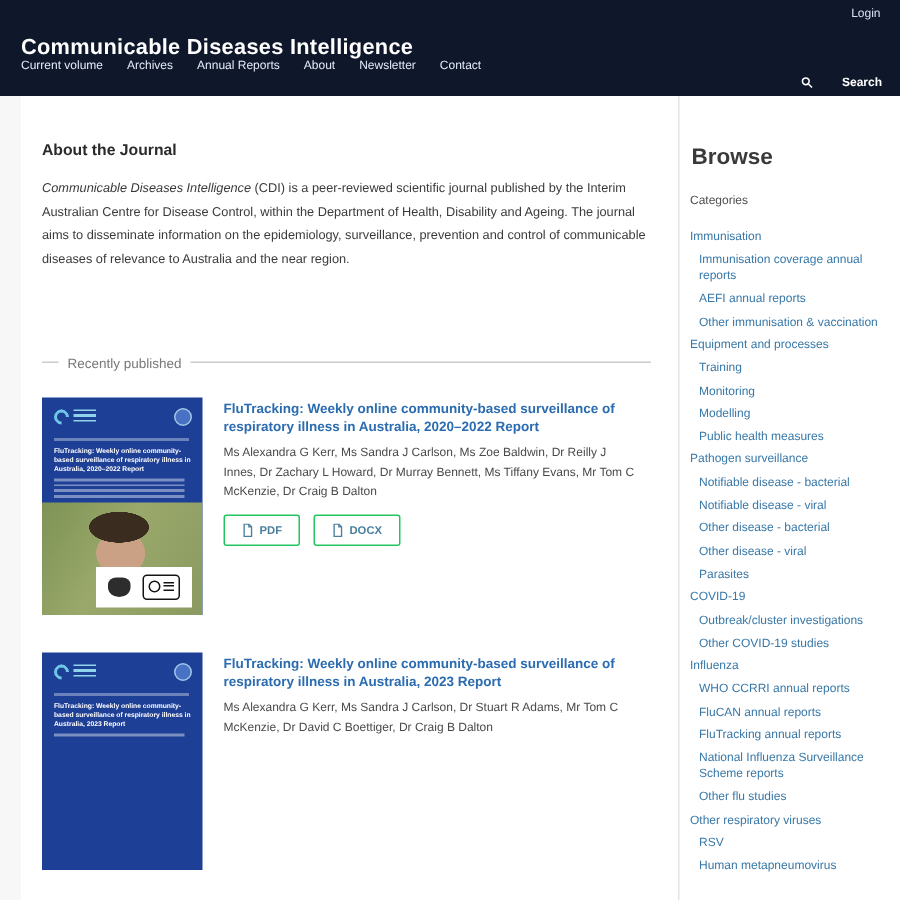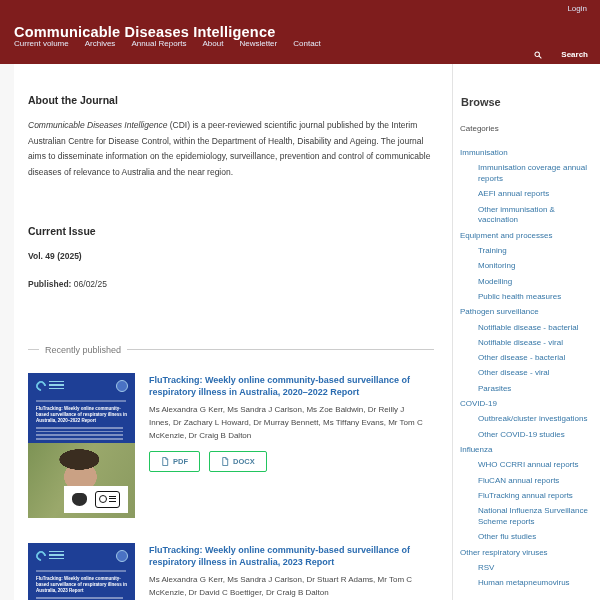--- a/index.html
+++ b/index.html
@@ -6,21 +6,21 @@
   html,body { margin:0; padding:0; }
   body {
     width:600px; height:600px; overflow:hidden;
     background:#f7f7f7;
     font-family:"Liberation Sans", sans-serif;
     -webkit-font-smoothing:antialiased;
   }
   a { text-decoration:none; }
 
   
-  .site-header { position:relative; height:64px; background:#7f1d1d; color:#fff; }
+  .site-header { position:relative; height:64px; background:#0f172a; color:#fff; }
   .login-link { position:absolute; top:4px; right:13px; font-size:8px; color:#d9e1f3; }
   .brand-title { position:absolute; top:24px; left:14px; font-size:14.5px; font-weight:bold; color:#fff; letter-spacing:.2px; }
   .main-nav { position:absolute; bottom:16px; left:14px; display:flex; gap:16px; }
   .main-nav a { font-size:8px; color:#e4eaf8; }
   .search-btn { position:absolute; bottom:5px; right:12px; display:flex; align-items:center; gap:19px; font-size:8px; font-weight:bold; color:#fff; cursor:pointer;text-align:center; }
 
   
   .page { margin-left:14px; background:#fff; display:flex; min-height:536px; }
   .main-col { width:438px; padding:30px 18px 0 14px; }
   .side-col { flex:1; border-left:1px solid #e3e3e3; padding:32px 6px 0 7px; }
@@ -65,25 +65,25 @@
       radial-gradient(ellipse 27px 24px at 49% 45%, #caa184 0%, #caa184 60%, rgba(0,0,0,0) 61%),
       linear-gradient(120deg, #7d9355 0%, #9aa86b 45%, #8a9a60 100%);
   }
   .cover-foot { position:absolute; right:7px; bottom:5px; width:64px; height:27px; background:#fff; display:flex; align-items:center; justify-content:space-evenly; }
   .crest-mark { width:15px; height:13px; background:#2d2d2d; border-radius:40% 40% 55% 55%; }
   .cdc-box { width:25px; height:17px; border:1.5px solid #141414; border-radius:3px; display:flex; align-items:center; justify-content:center; gap:2px; }
   .cdc-ring { width:8px; height:8px; border:1.5px solid #141414; border-radius:50%; }
   .cdc-lines span { display:block; width:7px; height:1px; background:#141414; margin-bottom:1.5px; }
 
   
-  .browse-heading { margin:0 0 4px 1px; font-size:11px; font-weight:bold; color:#3a3a3a; }
+  .browse-heading { margin:0 0 4px 1px; font-size:15px; font-weight:bold; color:#3a3a3a; }
   .cat-label { margin-top:16px; font-size:8px; color:#4f4f4f; }
   .cat-list { margin-top:15px; }
   .cat-list a { display:block; font-size:8px; color:#3878a8; line-height:1.35; margin-bottom:4.5px; }
-  .cat-list a.lvl1 { margin-left:18px; }
+  .cat-list a.lvl1 { margin-left:6px; }
 </style>
 </head>
 <body>
 
 <header class="site-header">
   <a class="login-link" href="#">Login</a>
   <div class="brand-title">Communicable Diseases Intelligence</div>
   <nav class="main-nav">
     <a href="#">Current volume</a>
     <a href="#">Archives</a>
@@ -101,28 +101,20 @@
   </div>
 </header>
 
 <div class="page">
 
   <div class="main-col">
 
     <h2 class="section-heading">About the Journal</h2>
     <p class="about-text"><i>Communicable Diseases Intelligence</i><span> (CDI) is a peer-reviewed scientific journal published by the Interim Australian Centre for Disease Control, within the Department of Health, Disability and Ageing. The journal aims to disseminate information on the epidemiology, surveillance, prevention and control of communicable diseases of relevance to Australia and the near region.</span></p>
 
-    <div class="current-issue-block">
-      <h2 class="section-heading">Current Issue</h2>
-      <div class="vol-line">Vol. 49 (2025)</div>
-      <div class="published-line">
-        <span class="lbl">Published:</span>
-        <span>06/02/25</span>
-      </div>
-    </div>
 
     <div class="recent-divider">
       <span class="line-s"></span>
       <span class="label">Recently published</span>
       <span class="line-l"></span>
     </div>
 
     <div class="article">
       <div class="cover">
         <div class="cover-logo">

